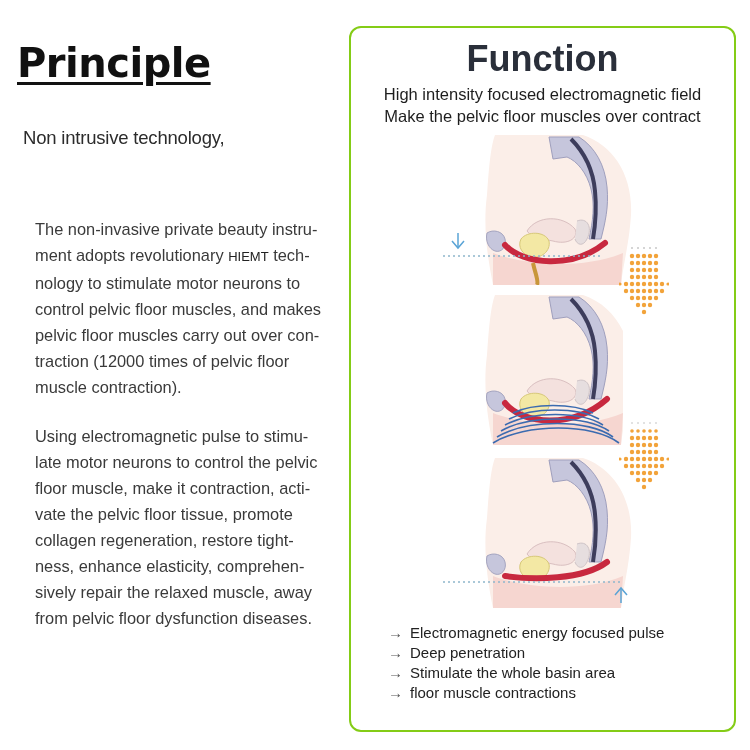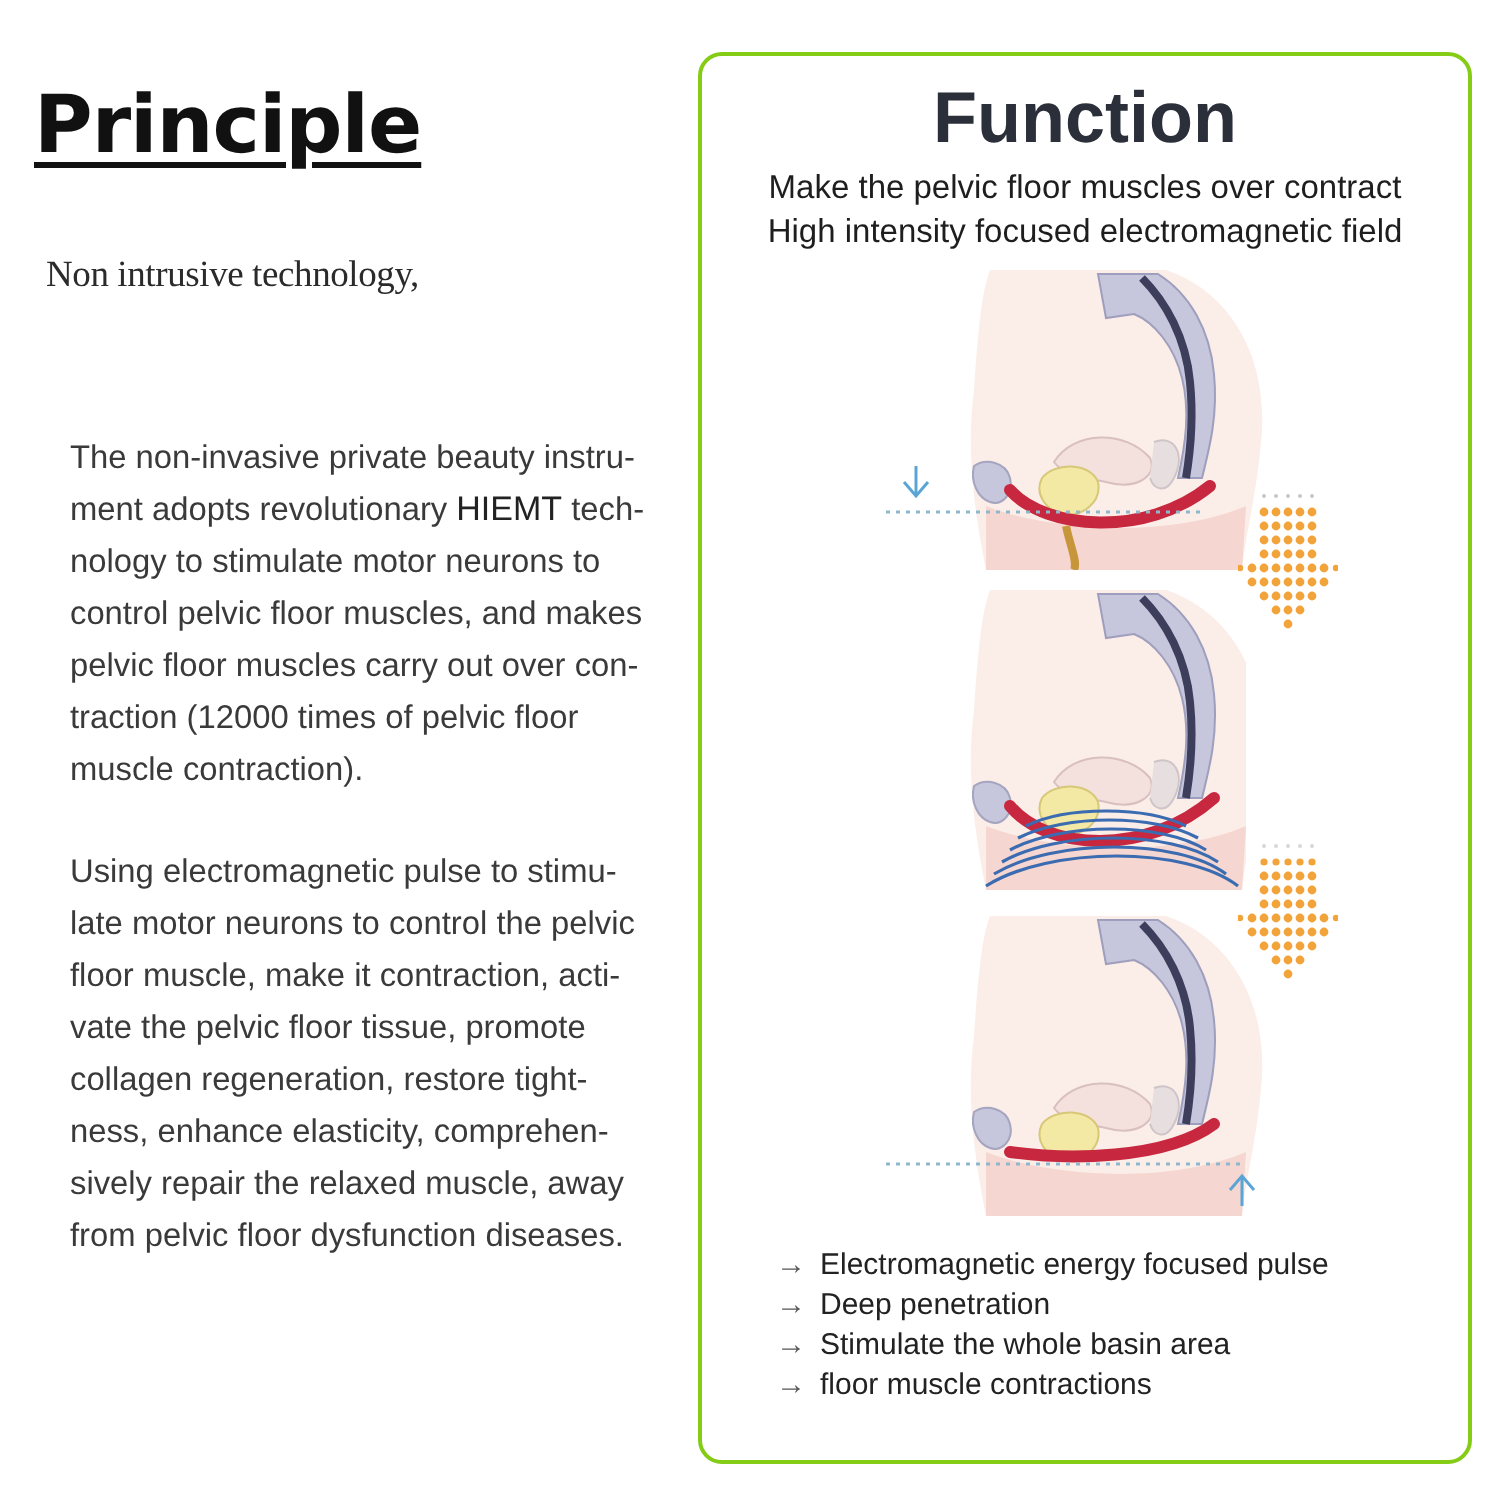--- a/index.html
+++ b/index.html
@@ -3,27 +3,27 @@
 <meta charset="utf-8">
 <style>
   html, body { margin:0; padding:0; }
   body { width:750px; height:750px; background:#ffffff; position:relative; overflow:hidden;
          font-family:"Liberation Sans", sans-serif; color:#333; }
 
   .left { position:absolute; left:0; top:0; width:345px; height:659px; }
   .principle-title { position:absolute; left:17px; top:40px; font-family:"DejaVu Sans", sans-serif;
     font-weight:bold; font-size:40px; color:#111; text-decoration:underline; text-decoration-thickness:3px;
     text-underline-offset:5px; letter-spacing:-0.5px; margin:0; }
-  .subtitle { position:absolute; left:23px; top:124px; font-family:Liberation Serif, serif; font-size:18.5px;
+  .subtitle { position:absolute; left:23px; top:124px; font-family:Liberation Sans, sans-serif; font-size:18.5px;
     line-height:28px; color:#2b2b2b; margin:0; letter-spacing:-0.2px; }
   .para { position:absolute; left:23px; width:322px; font-size:16.4px; line-height:26px; color:#3a3a3a; margin:12px; }
   .para1 { top:204px; }
   .para2 { top:411px; }
   .para .line { display:block; white-space:nowrap; }
-  .para .hiemt { font-size:17px; color:#222; }
+  .para .hiemt { font-size:13px; color:#222; }
 
   .panel { position:absolute; left:349px; top:26px; width:387px; height:706px; border:2px solid #84cc16;
     border-radius:12px; box-sizing:border-box; background:#fff; }
   .fn-title { position:absolute; left:0; width:100%; top:10px; text-align:center; font-size:36px; color:#2a2f3a; margin:0; }
   .fn-sub { position:absolute; left:0; width:100%; top:55px; text-align:center; font-size:16.5px; line-height:22px; color:#1e1e1e; margin:0; }
 
   .illu { position:absolute; }
   .bullets { position:absolute; left:37px; top:595px; list-style:none; margin:0; padding:0; font-size:15px; line-height:20px; color:#222; }
   .bullets li { white-space:nowrap; }
   .bullets .arrow { color:#555; display:inline-block; width:22px; }
@@ -53,22 +53,22 @@
     <span class="line">collagen regeneration, restore tight-</span>
     <span class="line">ness, enhance elasticity, comprehen-</span>
     <span class="line">sively repair the relaxed muscle, away</span>
     <span class="line">from pelvic floor dysfunction diseases.</span>
   </p>
 </div>
 
 <div class="panel">
   <h2 class="fn-title">Function</h2>
   <p class="fn-sub">
+    <span style="display:block">High intensity focused electromagnetic field</span>
     <span style="display:block">Make the pelvic floor muscles over contract</span>
-    <span style="display:block">High intensity focused electromagnetic field</span>
   </p>
 
   <svg width="0" height="0" style="position:absolute">
     <defs>
       <g id="anatomy">
 
         <path d="M12,0 L100,0 C130,10 150,40 148,80 C146,110 140,130 138,150 L10,150 C4,120 0,90 4,60 C6,30 8,10 12,0 Z" fill="#fbeee8"></path>
         <path d="M10,118 C40,130 100,135 140,118 L138,150 L10,150 Z" fill="#f6d6d0"></path>
 
         <path d="M66,2 L96,2 C112,12 122,30 124,52 C126,72 122,88 118,104 L106,104 C110,86 112,70 108,54 C104,38 94,26 84,22 L70,24 Z" fill="#c6c6dc" stroke="#9f9fbd" stroke-width="1"></path>

